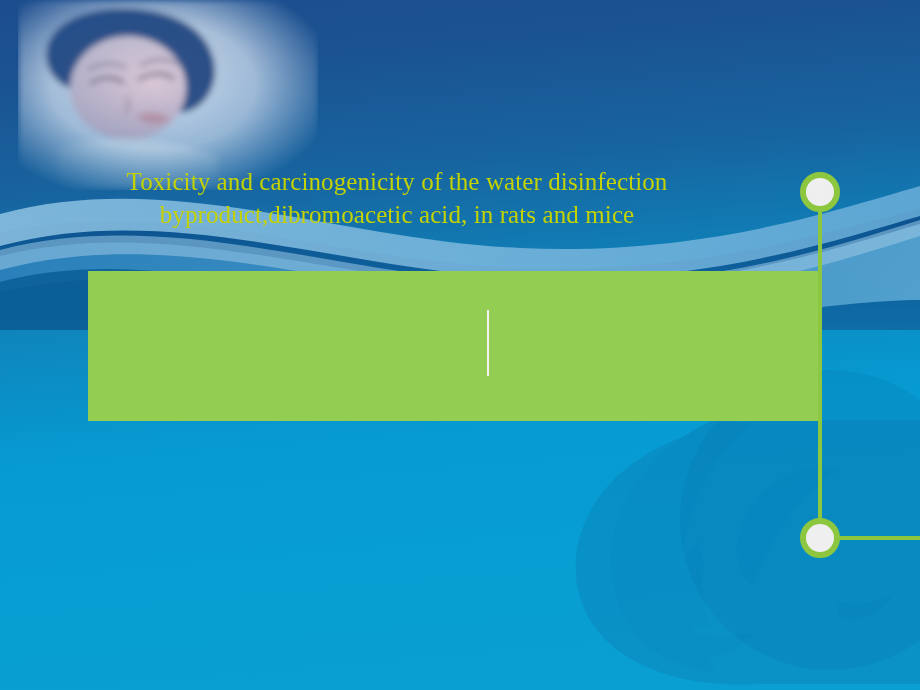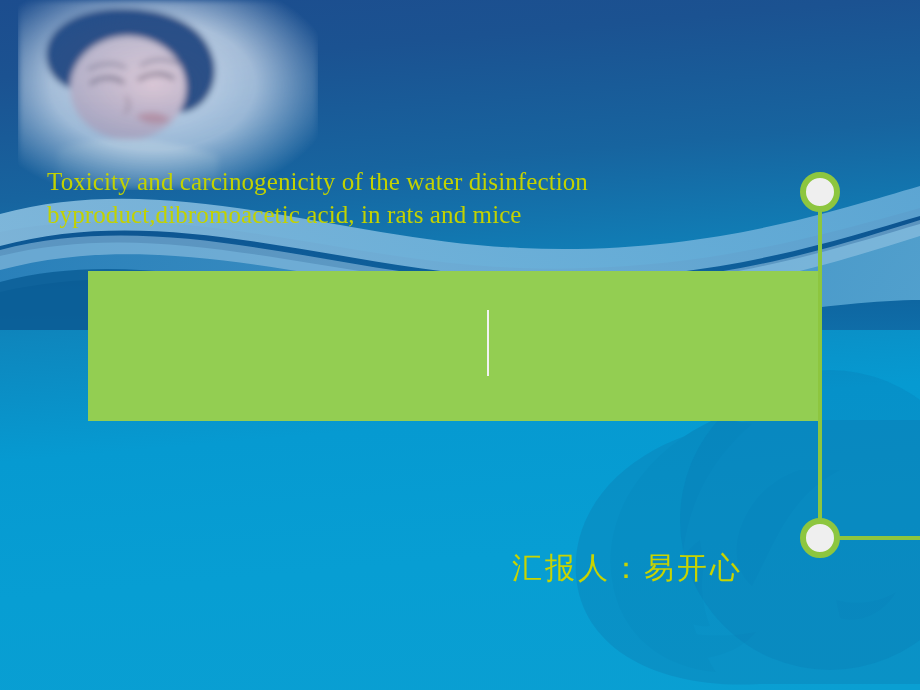--- a/index.html
+++ b/index.html
@@ -30,20 +30,21 @@
   #photo svg{display:block;width:300px;height:190px;}
 
   
   #eng-title{
     position:absolute;left:47px;top:165px;width:700px;
     font-family:"Liberation Serif", serif;
     font-size:25px;line-height:1.33;
     color:#c3d200;
     letter-spacing:.1px;
     white-space:pre-line;
+    text-align:center;
   }
 
   
   #title-box{
     position:absolute;left:88px;top:271px;width:732px;height:150px;
     background:#93ce52;
   }
   #cn-title{
     position:absolute;left:88px;top:258px;width:732px;
     text-align:center;
@@ -170,21 +171,20 @@
       </g>
     </svg>
   </div>
 
   <div id="eng-title">Toxicity and carcinogenicity of the water disinfection
 byproduct,dibromoacetic acid, in rats and mice</div>
 
   <div id="title-box"></div>
   <div id="caret"></div>
 
-  <div id="presenter">汇报人：易开心</div>
 
   <div id="connector">
     <svg viewBox="0 0 220 420">
 
       <line x1="120" y1="42" x2="120" y2="388" stroke="#8dc63f" stroke-width="4"></line>
 
       <line x1="120" y1="388" x2="220" y2="388" stroke="#8dc63f" stroke-width="4"></line>
 
       <circle cx="120" cy="42" r="17" fill="#efefef" stroke="#8dc63f" stroke-width="6"></circle>
 

